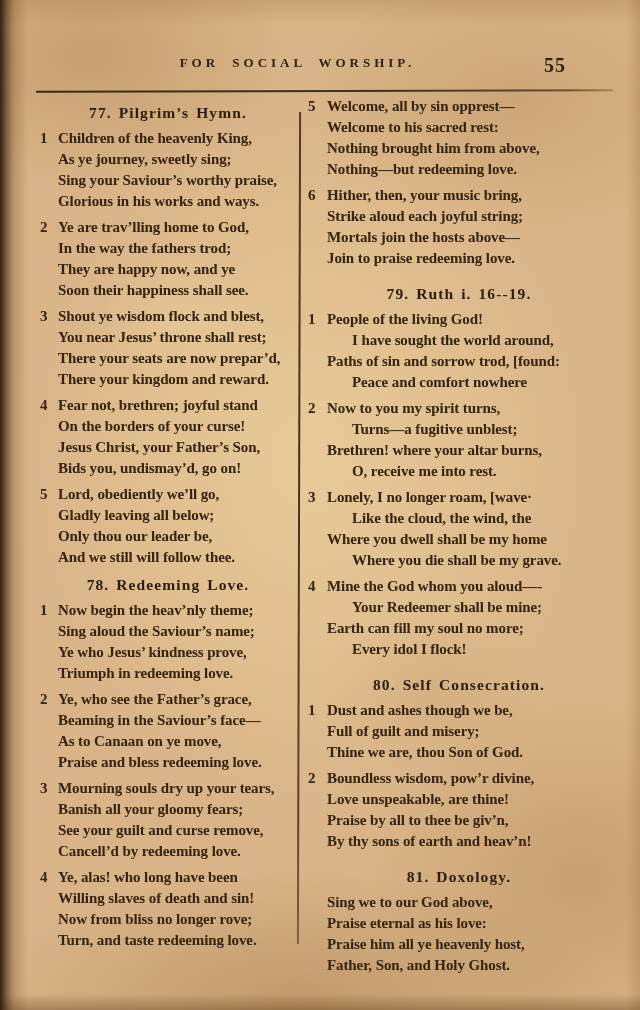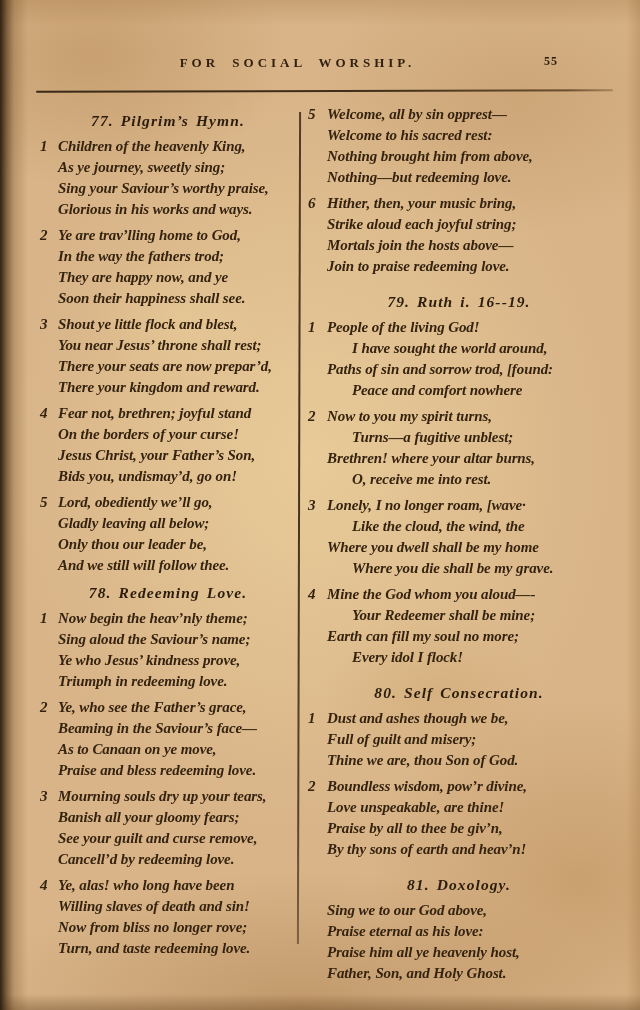--- a/index.html
+++ b/index.html
@@ -40,21 +40,21 @@
     font-weight: bold;
     font-size: 13px;
     letter-spacing: 4px;
     word-spacing: 6px;
     color: #31200d;
   }
   .page-num {
     position: absolute;
     top: 54px; left: 544px;
     font-weight: bold;
-    font-size: 12px;
+    font-size: 20px;
     letter-spacing: 1px;
     color: #31200d;
   }
   .head-rule {
     position: absolute;
     top: 90px; left: 36px;
     width: 577px; height: 2px;
     border-radius: 1px;
     background: linear-gradient(to right, #392917 0%, #42301b 60%, #6a4e2d 92%, rgba(106,78,45,0.4) 100%);
     transform: rotate(-0.15deg);
@@ -62,26 +62,25 @@
   .col-divider {
     position: absolute;
     top: 112px; left: 298px;
     width: 2px; height: 832px;
     background: linear-gradient(to bottom, rgba(58,40,20,0.85), rgba(58,40,20,0.95) 40%, rgba(58,40,20,0.8) 85%, rgba(58,40,20,0.55));
     transform: rotate(0.15deg);
   }
 
   .column {
     position: absolute;
-    top: 104px;
+    top: 96px;
     font-size: 15px;
     font-weight: bold;
     line-height: 21px;
     letter-spacing: -0.1px;
-    font-style: italic;
   }
   .col-left  { left: 40px;  width: 256px; }
   .col-right { left: 306px; width: 306px; }
 
   .hymn-title {
     text-align: center;
     font-weight: bold;
     font-size: 15.5px;
     letter-spacing: 1.1px;
     word-spacing: 2px;
@@ -127,21 +126,21 @@
       </div>
       <div class="verse">
         <span class="vnum">2</span>
         <div class="vline">Ye are trav’lling home to God,</div>
         <div class="vline">In the way the fathers trod;</div>
         <div class="vline">They are happy now, and ye</div>
         <div class="vline">Soon their happiness shall see.</div>
       </div>
       <div class="verse">
         <span class="vnum">3</span>
-        <div class="vline">Shout ye little flock and blest,</div>
+        <div class="vline">Shout ye wisdom flock and blest,</div>
         <div class="vline">You near Jesus’ throne shall rest;</div>
         <div class="vline">There your seats are now prepar’d,</div>
         <div class="vline">There your kingdom and reward.</div>
       </div>
       <div class="verse">
         <span class="vnum">4</span>
         <div class="vline">Fear not, brethren; joyful stand</div>
         <div class="vline">On the borders of your curse!</div>
         <div class="vline">Jesus Christ, your Father’s Son,</div>
         <div class="vline">Bids you, undismay’d, go on!</div>

